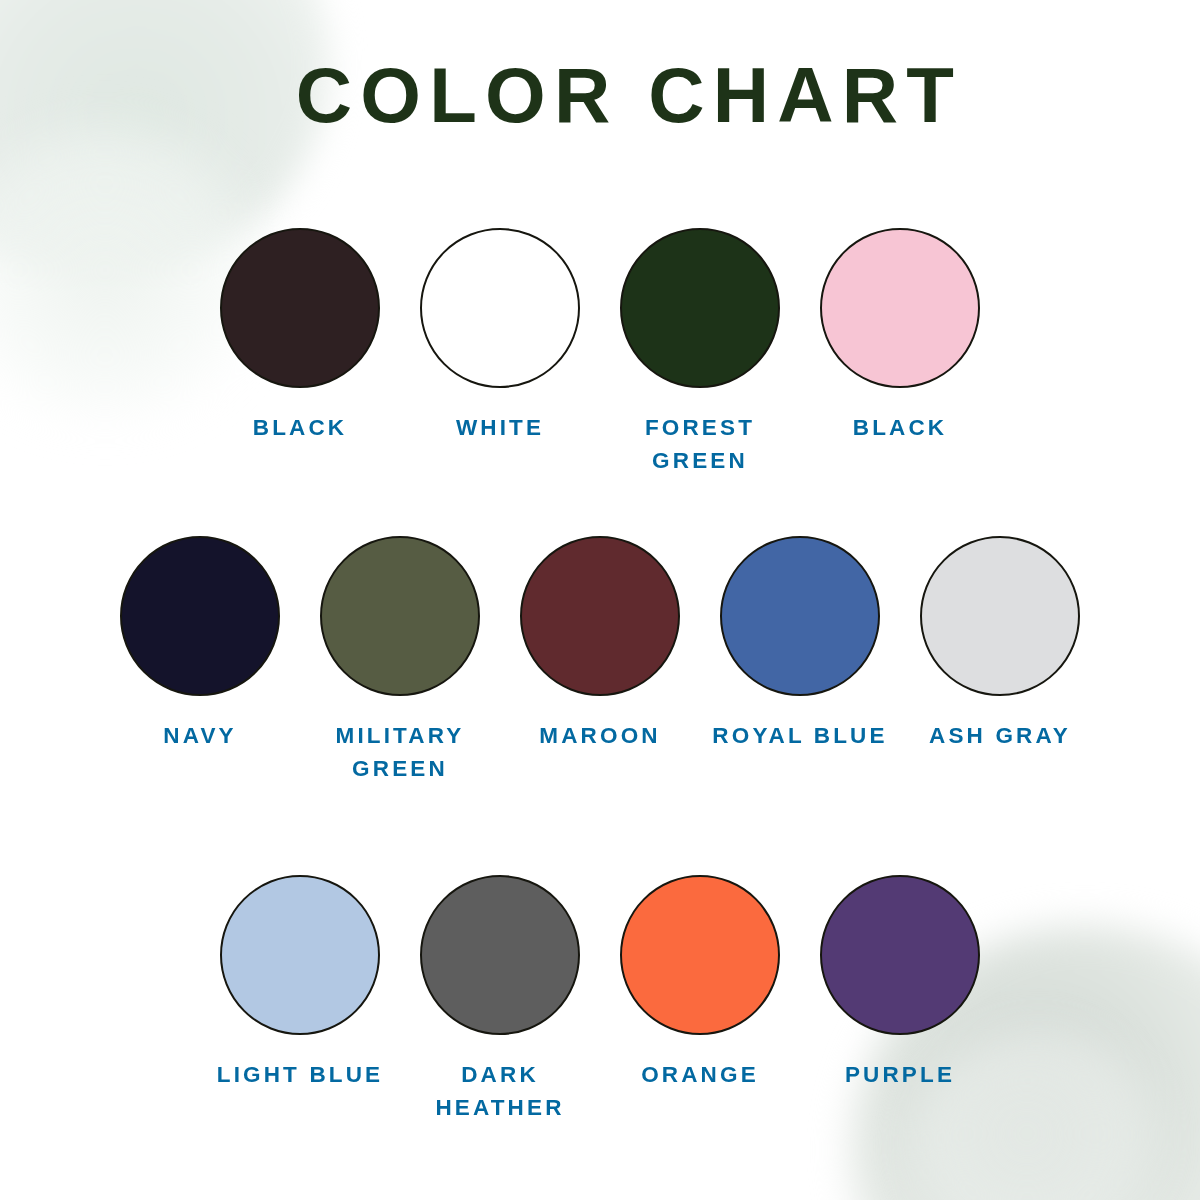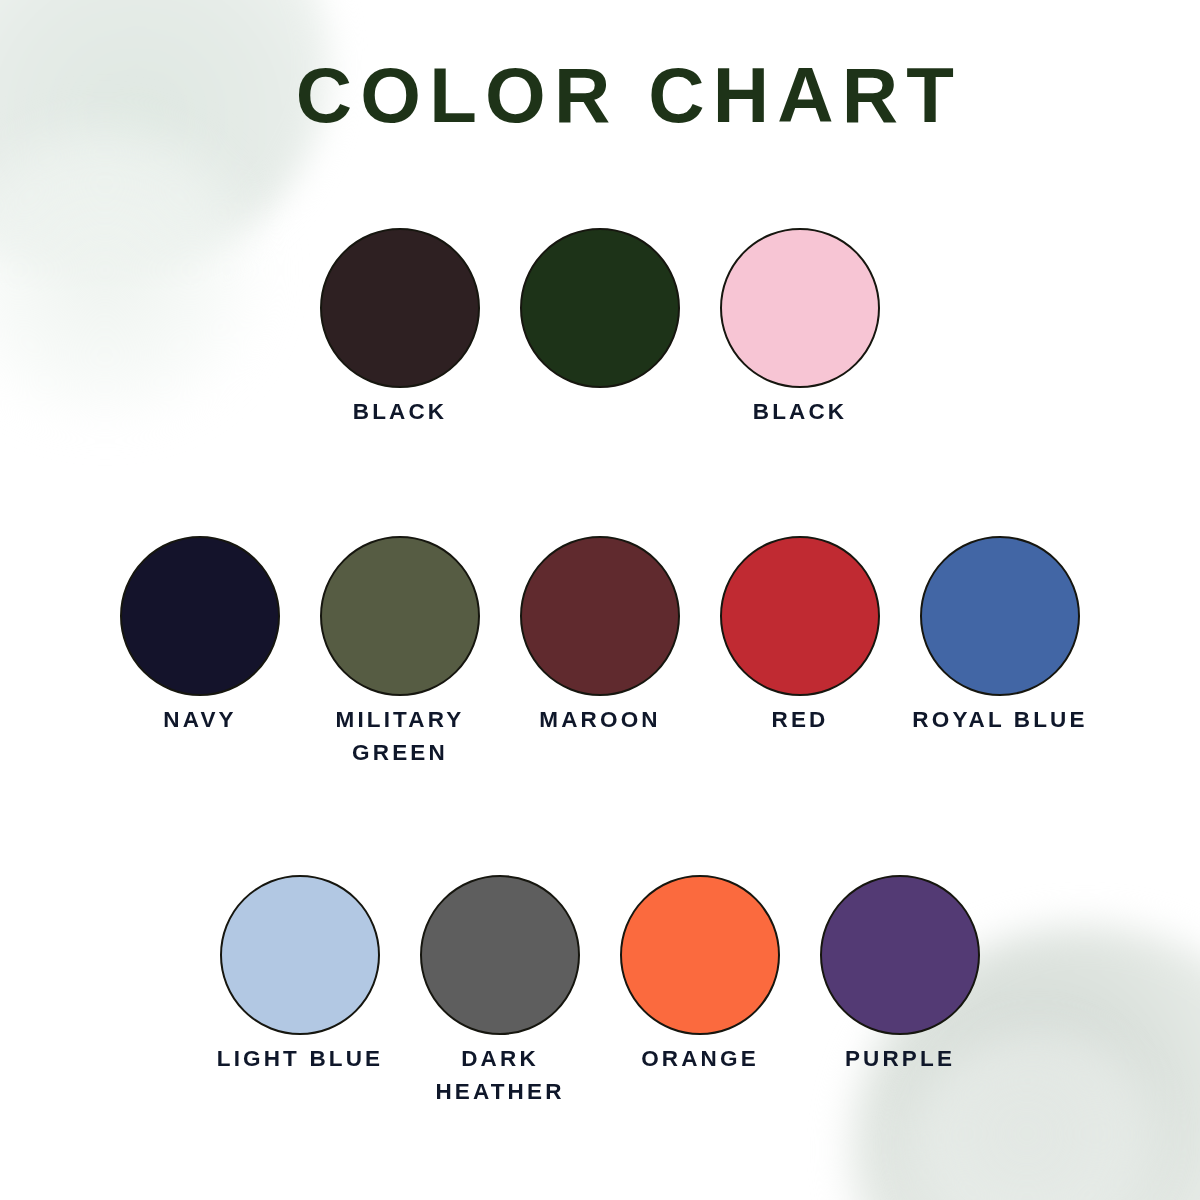--- a/index.html
+++ b/index.html
@@ -113,25 +113,25 @@
 
   .swatch-dot {
     width: 160px;
     height: 160px;
     border-radius: 50%;
     border: 2px solid #16160f;
     flex: 0 0 auto;
   }
 
   .swatch-label {
-    margin-top: 8px;
+    margin-top: 24px;
     font-size: 22.5px;
     font-weight: 700;
     letter-spacing: 0.14em;
-    color: #0f172a;
+    color: #0369a1;
     text-align: center;
     line-height: 1.45;
     text-transform: uppercase;
     max-width: 190px;
   }
 </style>
 </head>
 <body>
 
 <div id="bg-decor">
@@ -144,48 +144,53 @@
 <div id="page">
 
   <h1 id="page-title">COLOR CHART</h1>
 
   <div class="swatch-row" id="row-1">
       <div class="swatch-cell">
         <div class="swatch-dot" style="background: rgb(46, 32, 34); border-color: rgb(22, 22, 15);"></div>
         <div class="swatch-label">BLACK</div>
       </div>
       <div class="swatch-cell">
+        <div class="swatch-dot" style="background: rgb(255, 255, 255); border-color: rgb(22, 22, 15);"></div>
+        <div class="swatch-label">WHITE</div>
+      </div>
+      <div class="swatch-cell">
         <div class="swatch-dot" style="background: rgb(29, 51, 24); border-color: rgb(22, 22, 15);"></div>
+        <div class="swatch-label">FOREST GREEN</div>
       </div>
       <div class="swatch-cell">
         <div class="swatch-dot" style="background: rgb(247, 197, 212); border-color: rgb(22, 22, 15);"></div>
         <div class="swatch-label">BLACK</div>
       </div>
     </div>
   <div class="swatch-row" id="row-2">
       <div class="swatch-cell">
         <div class="swatch-dot" style="background: rgb(20, 19, 43); border-color: rgb(22, 22, 15);"></div>
         <div class="swatch-label">NAVY</div>
       </div>
       <div class="swatch-cell">
         <div class="swatch-dot" style="background: rgb(86, 92, 67); border-color: rgb(22, 22, 15);"></div>
         <div class="swatch-label">MILITARY GREEN</div>
       </div>
       <div class="swatch-cell">
         <div class="swatch-dot" style="background: rgb(96, 42, 46); border-color: rgb(22, 22, 15);"></div>
         <div class="swatch-label">MAROON</div>
       </div>
       <div class="swatch-cell">
-        <div class="swatch-dot" style="background: rgb(192, 42, 50); border-color: rgb(22, 22, 15);"></div>
-        <div class="swatch-label">RED</div>
-      </div>
-      <div class="swatch-cell">
         <div class="swatch-dot" style="background: rgb(66, 102, 165); border-color: rgb(22, 22, 15);"></div>
         <div class="swatch-label">ROYAL BLUE</div>
       </div>
+      <div class="swatch-cell">
+        <div class="swatch-dot" style="background: rgb(221, 222, 224); border-color: rgb(22, 22, 15);"></div>
+        <div class="swatch-label">ASH GRAY</div>
+      </div>
     </div>
   <div class="swatch-row" id="row-3">
       <div class="swatch-cell">
         <div class="swatch-dot" style="background: rgb(178, 200, 227); border-color: rgb(22, 22, 15);"></div>
         <div class="swatch-label">LIGHT BLUE</div>
       </div>
       <div class="swatch-cell">
         <div class="swatch-dot" style="background: rgb(94, 94, 94); border-color: rgb(22, 22, 15);"></div>
         <div class="swatch-label">DARK HEATHER</div>
       </div>

